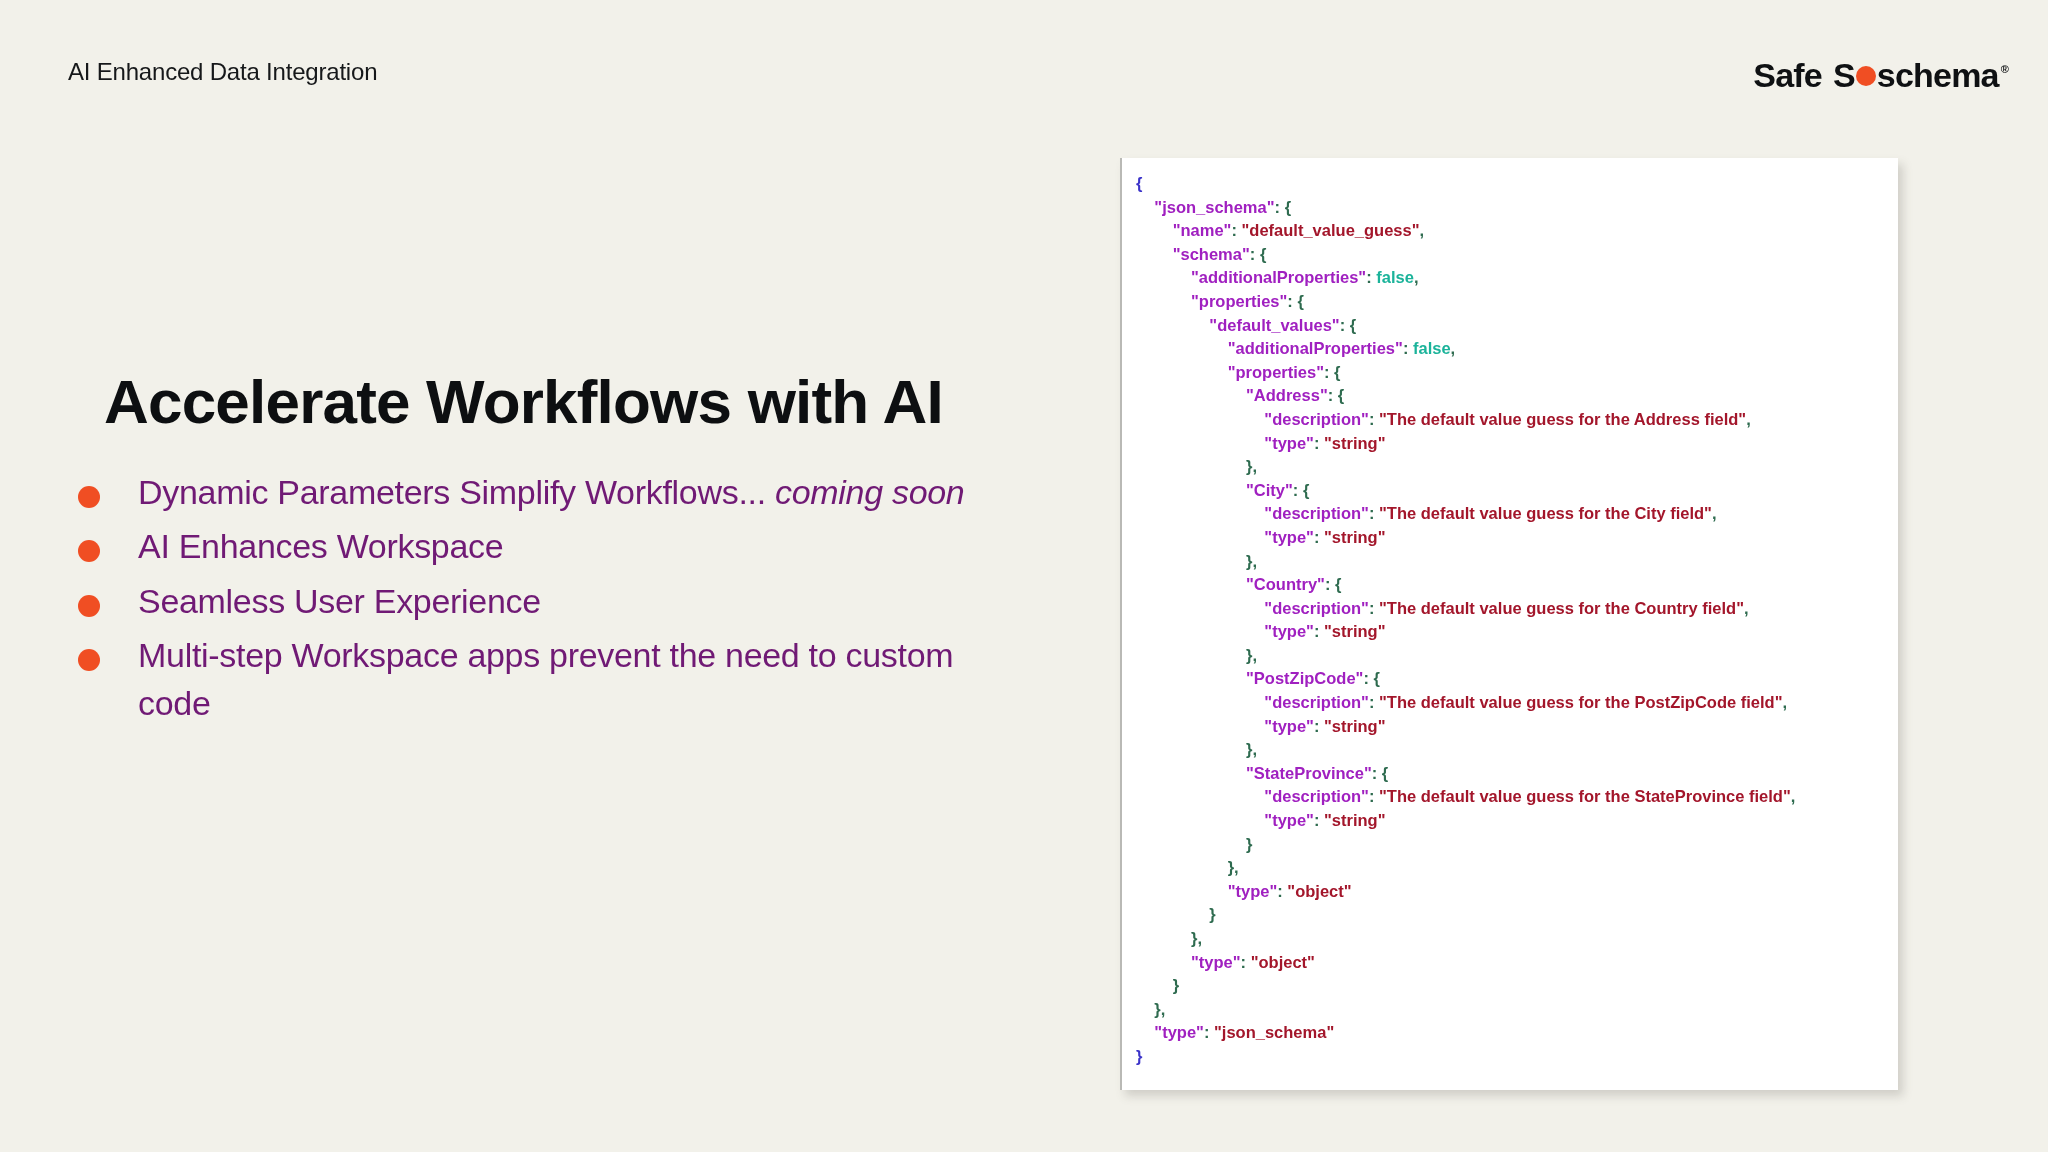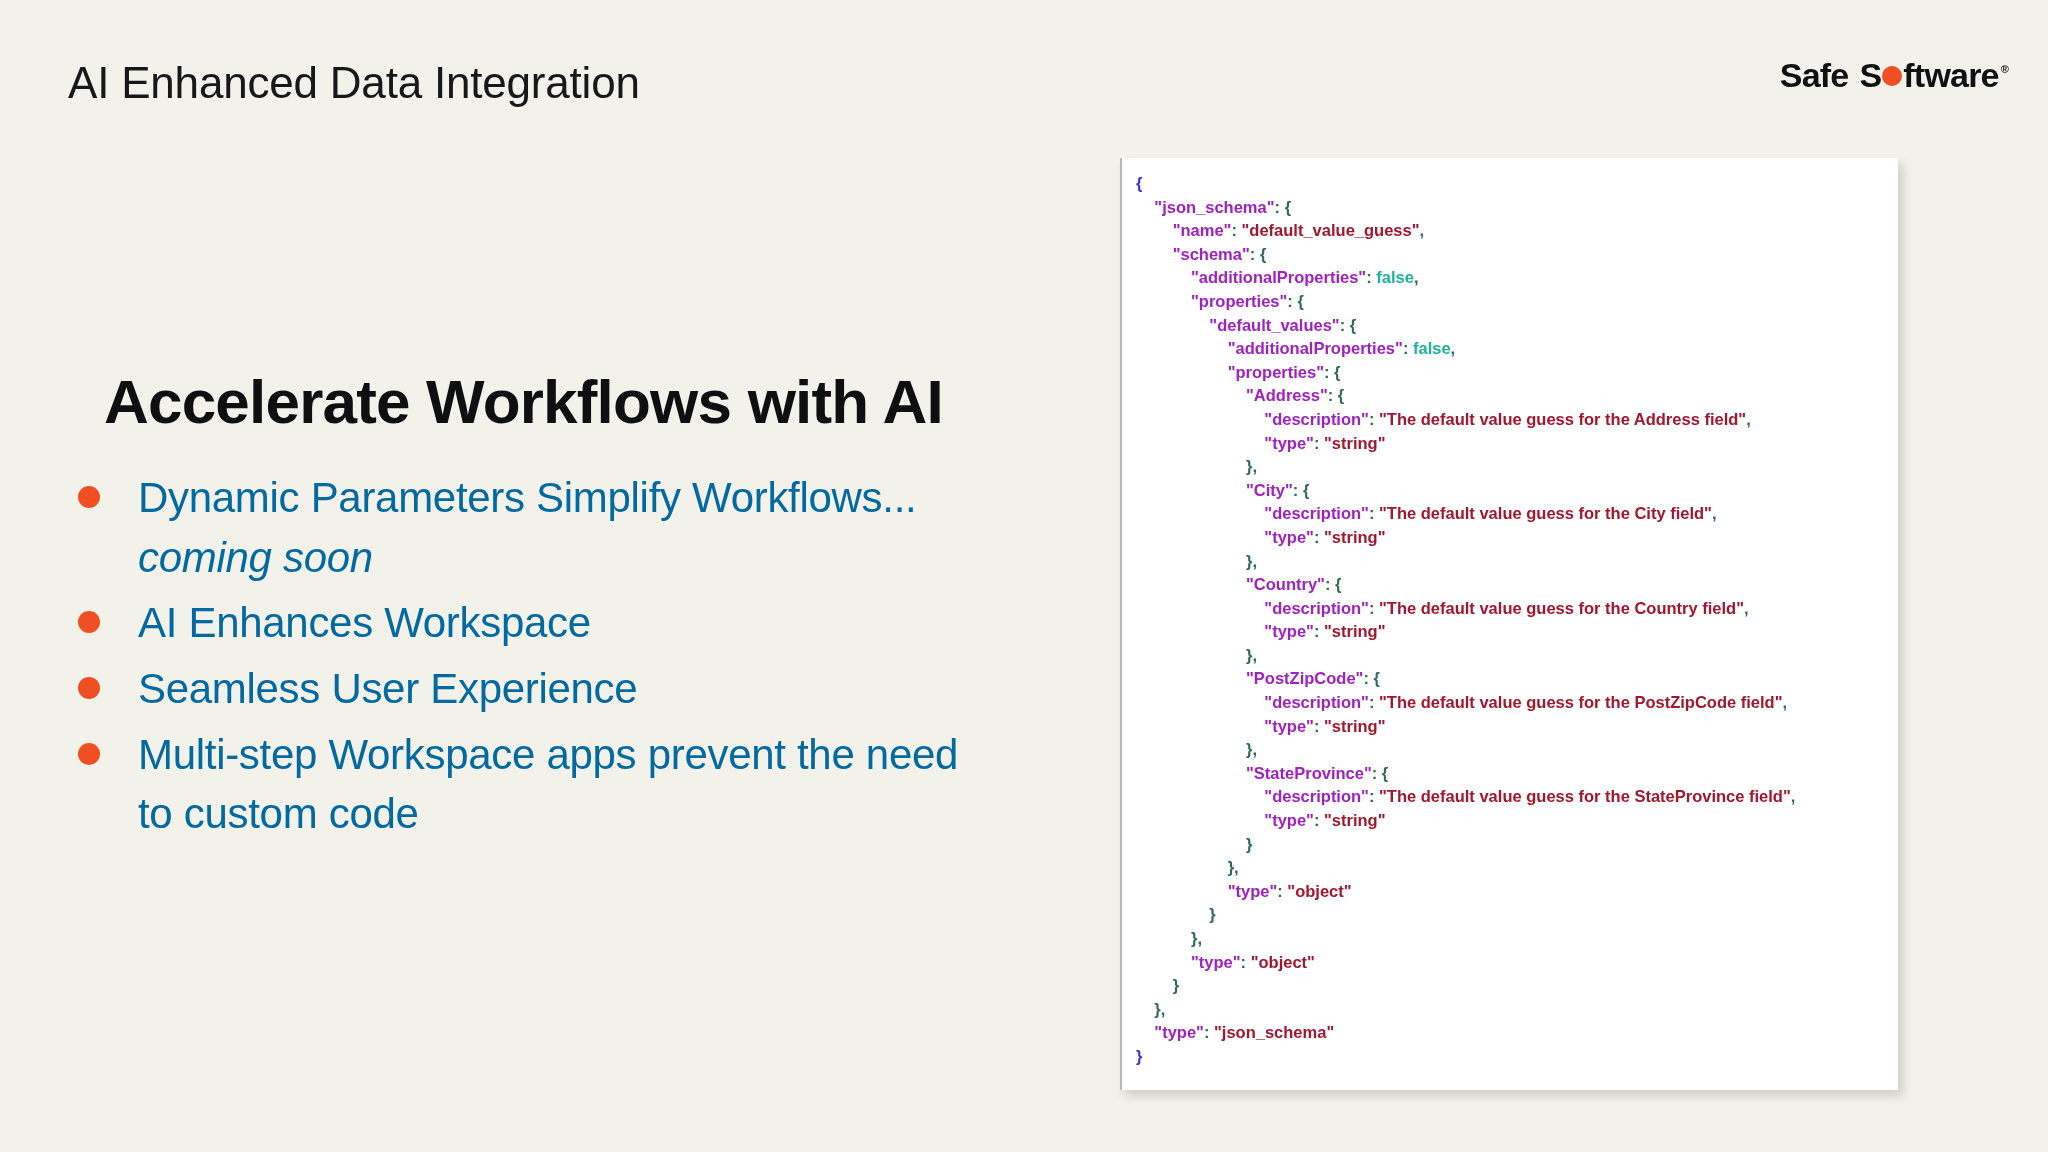--- a/index.html
+++ b/index.html
@@ -12,21 +12,21 @@
   .slide {
     position:relative;
     width:2048px; height:1152px;
     background:#F2F1EA;
   }
 
   
   .slide-header {
     position:absolute;
     top:58px; left:68px;
-    font-size:44px;
+    font-size:24px;
     font-weight:400;
     color:#16181A;
     letter-spacing:-0.2px;
     white-space:nowrap;
   }
 
   .brand-logo {
     position:absolute;
     top:56px; right:40px;
     display:flex;
@@ -90,23 +90,23 @@
   .bullet-dot {
     flex:0 0 auto;
     width:22px; height:22px;
     border-radius:50%;
     background:#F04E23;
     margin-top:18px;
     margin-right:38px;
   }
   .bullet-text {
     flex:1 1 auto;
-    font-size:42px;
+    font-size:34px;
     font-weight:400;
-    color:#0369a1;
+    color:#701a75;
     line-height:1.42;
     letter-spacing:-0.3px;
   }
   .bullet-text .em {
     font-style:italic;
   }
 
   
   .code-panel {
     position:absolute;
@@ -138,21 +138,21 @@
 
 <div class="slide">
 
   <div class="slide-header">AI Enhanced Data Integration</div>
 
   <div class="brand-logo">
     <span class="brand-word">Safe</span>
     <span class="brand-gap"></span>
     <span class="brand-so">S</span>
     <span class="brand-dot"></span>
-    <span class="brand-so">ftware</span>
+    <span class="brand-so">schema</span>
     <span class="brand-tm">®</span>
   </div>
 
   <div class="left-col">
 
     <div class="headline">Accelerate Workflows with AI</div>
 
     <ul class="bullet-list">
       <li class="bullet-item">
         <span class="bullet-dot"></span>

